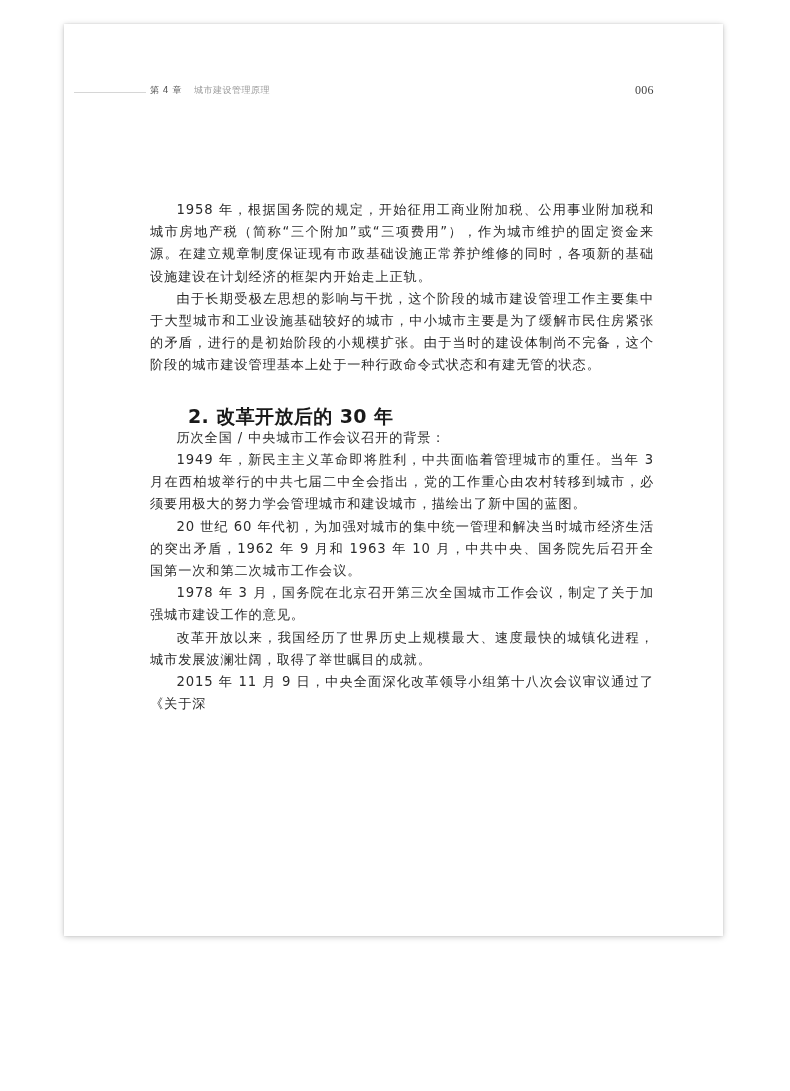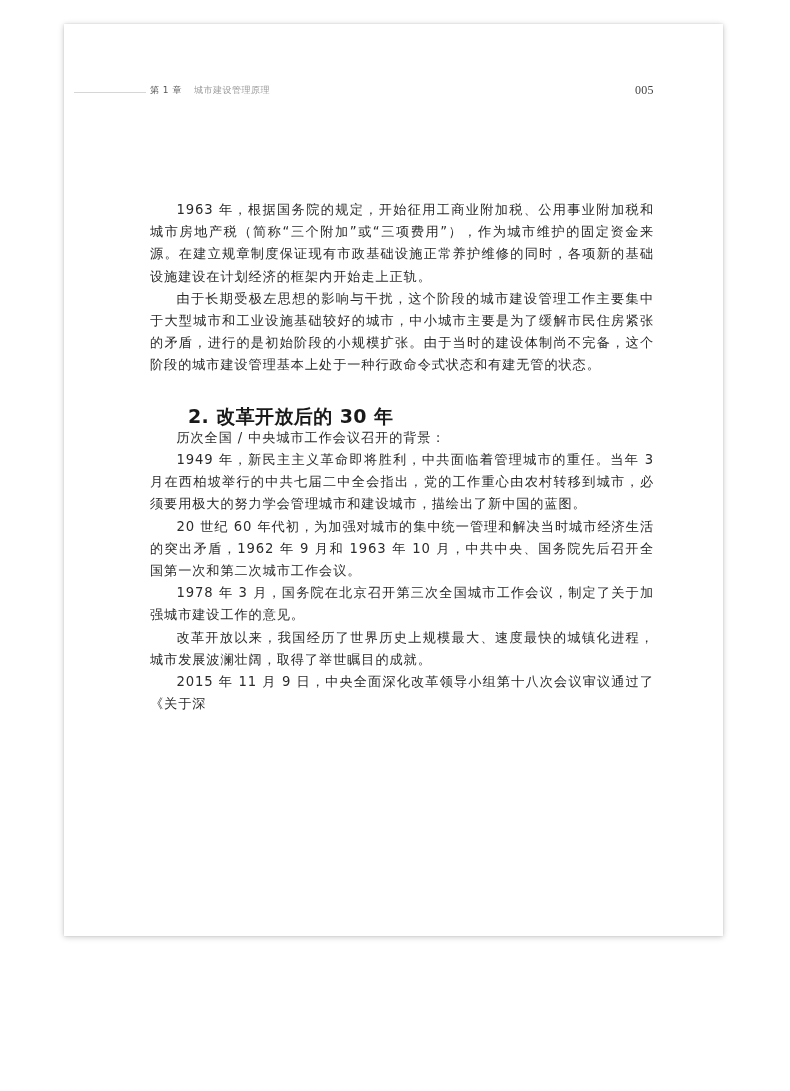--- a/index.html
+++ b/index.html
@@ -90,27 +90,27 @@
     line-height: 22.2px;
   }
 </style>
 </head>
 <body>
 
 <div class="page">
 
   <div class="running-head">
     <div class="head-rule"></div>
-    <span class="chapter-label">第 1 章</span>
+    <span class="chapter-label">第 4 章</span>
     <span class="chapter-title">城市建设管理原理</span>
-    <span class="page-number">005</span>
+    <span class="page-number">006</span>
   </div>
 
   <div class="body-text">
-    <p class="para">1963 年，根据国务院的规定，开始征用工商业附加税、公用事业附加税和城市房地产税（简称“三个附加”或“三项费用”），作为城市维护的固定资金来源。在建立规章制度保证现有市政基础设施正常养护维修的同时，各项新的基础设施建设在计划经济的框架内开始走上正轨。</p>
+    <p class="para">1958 年，根据国务院的规定，开始征用工商业附加税、公用事业附加税和城市房地产税（简称“三个附加”或“三项费用”），作为城市维护的固定资金来源。在建立规章制度保证现有市政基础设施正常养护维修的同时，各项新的基础设施建设在计划经济的框架内开始走上正轨。</p>
     <p class="para">由于长期受极左思想的影响与干扰，这个阶段的城市建设管理工作主要集中于大型城市和工业设施基础较好的城市，中小城市主要是为了缓解市民住房紧张的矛盾，进行的是初始阶段的小规模扩张。由于当时的建设体制尚不完备，这个阶段的城市建设管理基本上处于一种行政命令式状态和有建无管的状态。</p>
 
     <h3 class="section-heading">2. 改革开放后的 30 年</h3>
 
     <p class="para">历次全国 / 中央城市工作会议召开的背景：</p>
     <p class="para">1949 年，新民主主义革命即将胜利，中共面临着管理城市的重任。当年 3 月在西柏坡举行的中共七届二中全会指出，党的工作重心由农村转移到城市，必须要用极大的努力学会管理城市和建设城市，描绘出了新中国的蓝图。</p>
     <p class="para">20 世纪 60 年代初，为加强对城市的集中统一管理和解决当时城市经济生活的突出矛盾，1962 年 9 月和 1963 年 10 月，中共中央、国务院先后召开全国第一次和第二次城市工作会议。</p>
     <p class="para">1978 年 3 月，国务院在北京召开第三次全国城市工作会议，制定了关于加强城市建设工作的意见。</p>
     <p class="para">改革开放以来，我国经历了世界历史上规模最大、速度最快的城镇化进程，城市发展波澜壮阔，取得了举世瞩目的成就。</p>
     <p class="para">2015 年 11 月 9 日，中央全面深化改革领导小组第十八次会议审议通过了《关于深</p>

